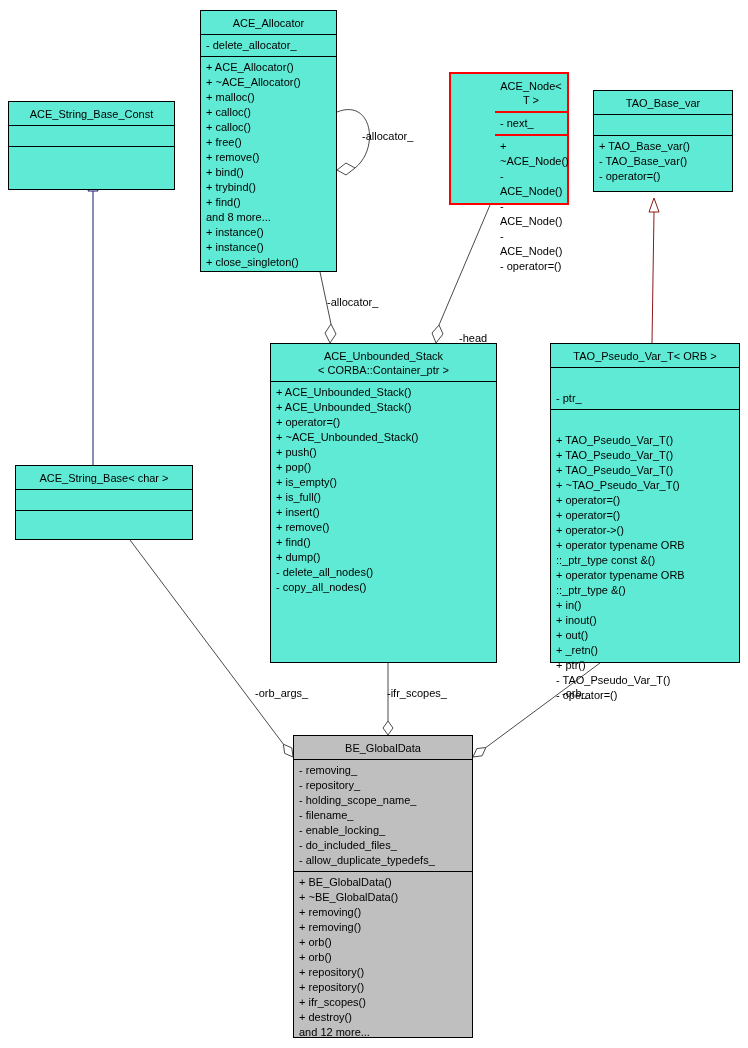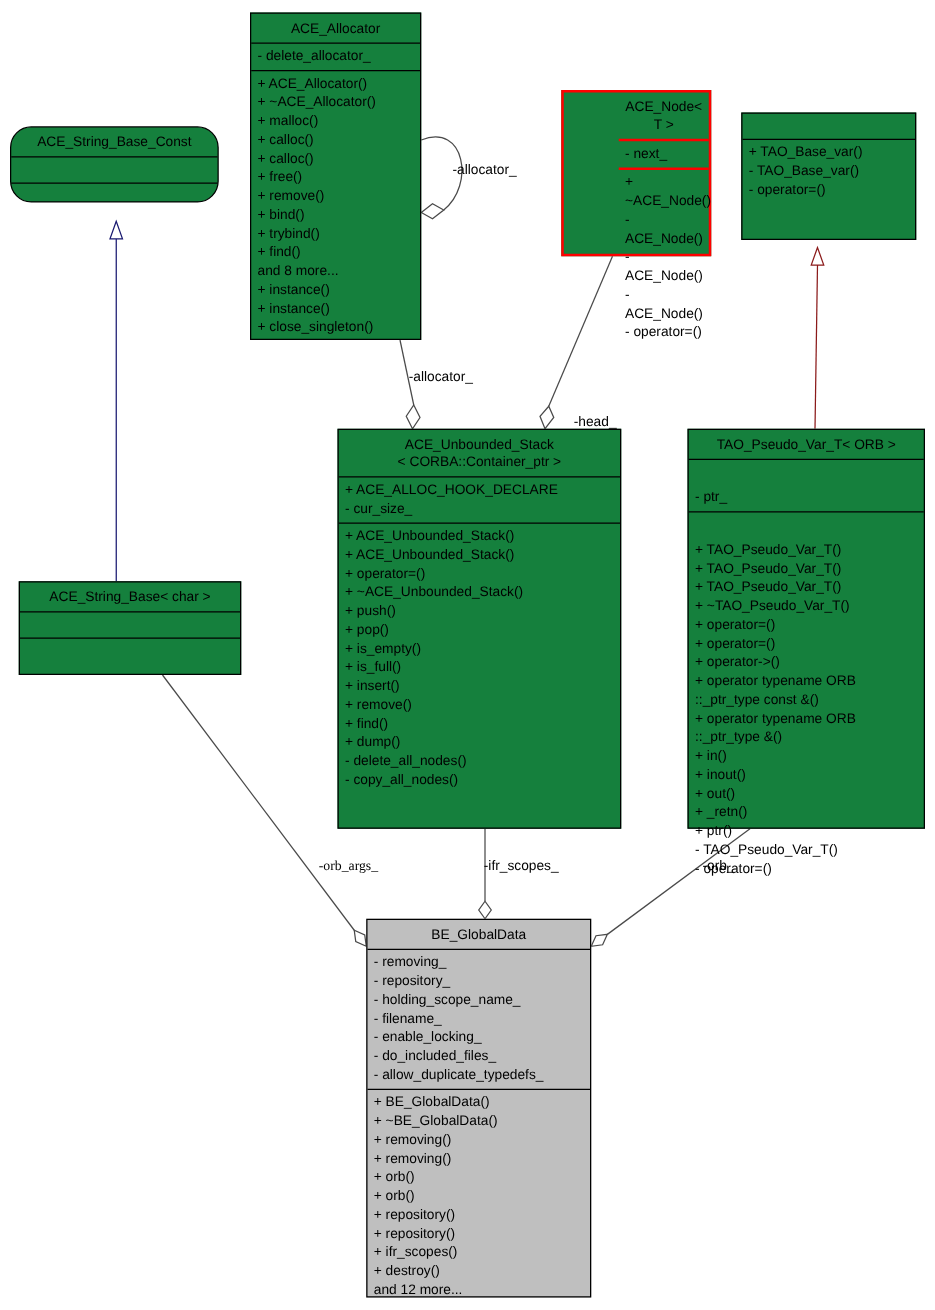--- a/index.html
+++ b/index.html
@@ -17,53 +17,53 @@
   }
   svg.edges{position:absolute;left:0;top:0;}
   .edge-line{stroke:var(--edge);stroke-width:1;fill:none;}
   .diamond{stroke:var(--edge);stroke-width:1;fill:#ffffff;}
   .inherit-blue-line{stroke:var(--inherit-blue);stroke-width:1;fill:none;}
   .inherit-blue-head{stroke:var(--inherit-blue);stroke-width:1;fill:#ffffff;}
   .inherit-red-line{stroke:var(--inherit-red);stroke-width:1;fill:none;}
   .inherit-red-head{stroke:var(--inherit-red);stroke-width:1;fill:#ffffff;}
 
   .uml-box{
-    position:absolute;background:#15803d;border:1px solid #000;
+    position:absolute;background:#5eead4;border:1px solid #000;
     display:flex;flex-direction:column;box-sizing:border-box;
   }
   .box-title{
     text-align:center;padding:5px 3px 4px 3px;border-bottom:1px solid #000;
     white-space:pre-line;line-height:14px;flex:0 0 auto;
   }
   .box-attrs{
     padding:3px 5px;border-bottom:1px solid #000;min-height:14px;flex:0 0 auto;
   }
   .box-methods{padding:3px 5px;flex:1 1 auto;min-height:14px;}
   .member{line-height:15px;white-space:pre-line;}
 
   .uml-box.red{border:2px solid var(--highlight);}
   .uml-box.red .box-title,.uml-box.red .box-attrs{border-bottom:2px solid var(--highlight);}
   .uml-box.focus{background:var(--focus-fill);}
 
   .edge-label{position:absolute;white-space:nowrap;color:#000;}
 
   
-  #box-ace-string-base-const{left:8px;top:101px;width:167px;height:61px;border-radius:17px;}
+  #box-ace-string-base-const{left:8px;top:101px;width:167px;height:89px;}
   #box-ace-allocator{left:200px;top:10px;width:137px;height:262px;}
   #box-ace-node{left:449px;top:72px;width:120px;height:133px;padding-left:44px;}
   #box-tao-base-var{left:593px;top:90px;width:140px;height:102px;}
   #box-ace-unbounded-stack{left:270px;top:343px;width:227px;height:320px;}
   #box-tao-pseudo-var-t{left:550px;top:343px;width:190px;height:320px;gap:20px;}
   #box-ace-string-base{left:15px;top:465px;width:178px;height:75px;}
   #box-be-globaldata{left:293px;top:735px;width:180px;height:303px;}
 
   #lbl-self-allocator{left:362px;top:130px;}
   #lbl-allocator{left:327px;top:296px;}
   #lbl-head{left:459px;top:296px;margin-top:36px;}
-  #lbl-orb-args{left:255px;top:687px;font-family:Liberation Serif, serif;}
+  #lbl-orb-args{left:255px;top:687px;}
   #lbl-ifr-scopes{left:387px;top:687px;}
   #lbl-orb{left:518px;top:687px;margin-left:44px;}
 </style>
 </head>
 <body>
 
 <div id="canvas">
 
   <svg class="edges" width="748" height="1048" viewBox="0 0 748 1048">
 
@@ -129,35 +129,32 @@
     <div class="box-methods">
         <div class="member">+ ~ACE_Node()</div>
         <div class="member">- ACE_Node()</div>
         <div class="member">- ACE_Node()</div>
         <div class="member">- ACE_Node()</div>
         <div class="member">- operator=()</div>
       </div>
   </div>
 
   <div class="uml-box" id="box-tao-base-var">
+    <div class="box-title">TAO_Base_var</div>
     <div class="box-attrs"></div>
     <div class="box-methods">
         <div class="member">+ TAO_Base_var()</div>
         <div class="member">- TAO_Base_var()</div>
         <div class="member">- operator=()</div>
       </div>
   </div>
 
   <div class="uml-box" id="box-ace-unbounded-stack">
     <div class="box-title">ACE_Unbounded_Stack
 &lt; CORBA::Container_ptr &gt;</div>
-    <div class="box-attrs">
-        <div class="member">+ ACE_ALLOC_HOOK_DECLARE</div>
-        <div class="member">- cur_size_</div>
-      </div>
     <div class="box-methods">
         <div class="member">+ ACE_Unbounded_Stack()</div>
         <div class="member">+ ACE_Unbounded_Stack()</div>
         <div class="member">+ operator=()</div>
         <div class="member">+ ~ACE_Unbounded_Stack()</div>
         <div class="member">+ push()</div>
         <div class="member">+ pop()</div>
         <div class="member">+ is_empty()</div>
         <div class="member">+ is_full()</div>
         <div class="member">+ insert()</div>

